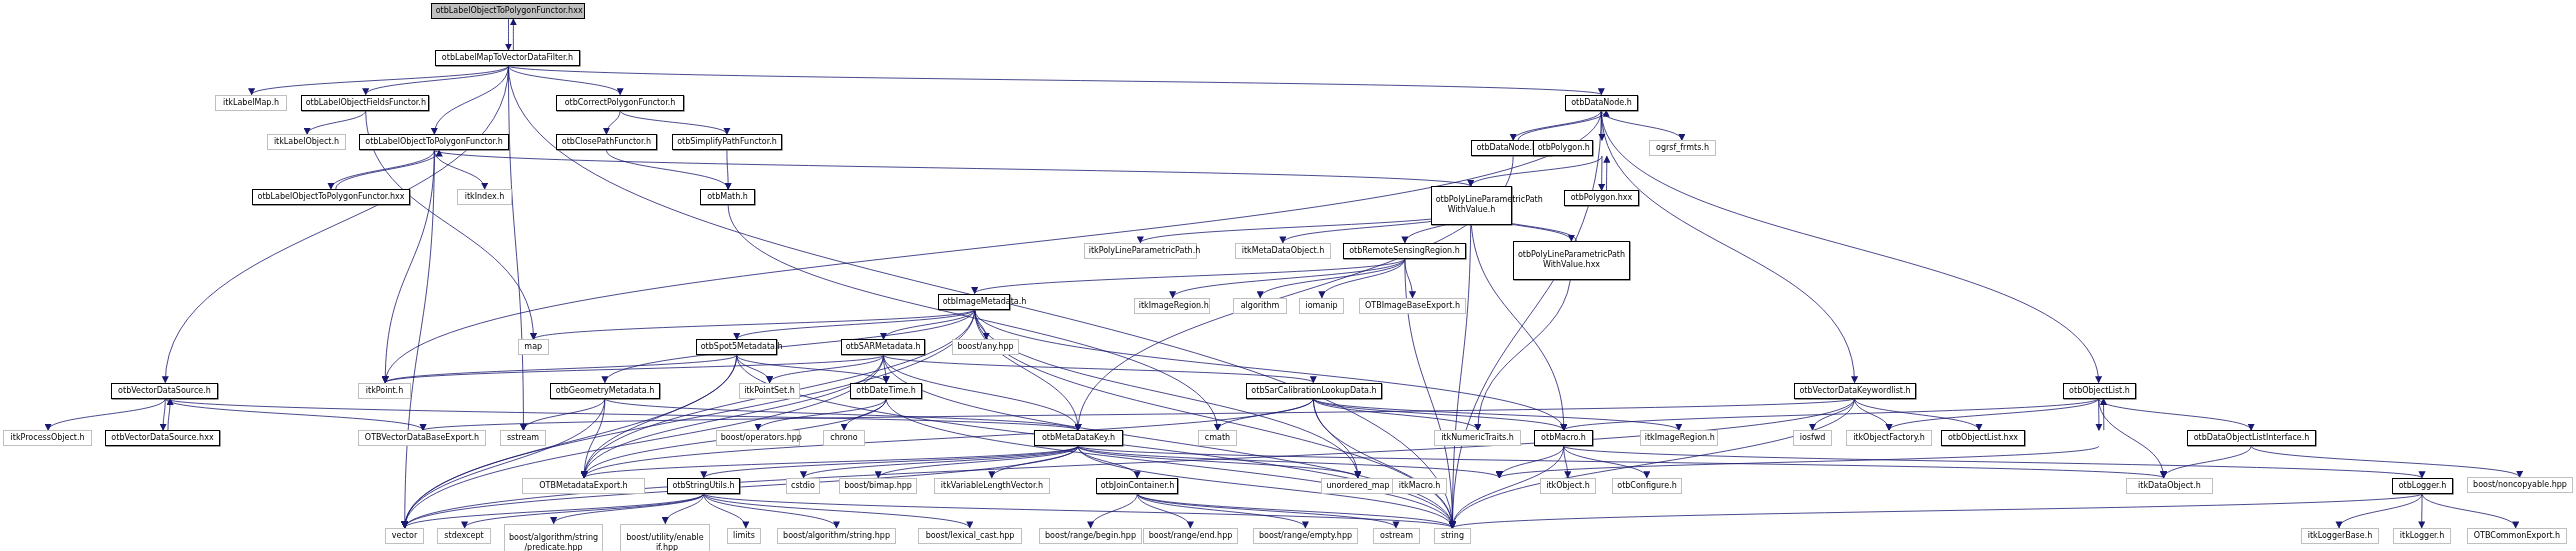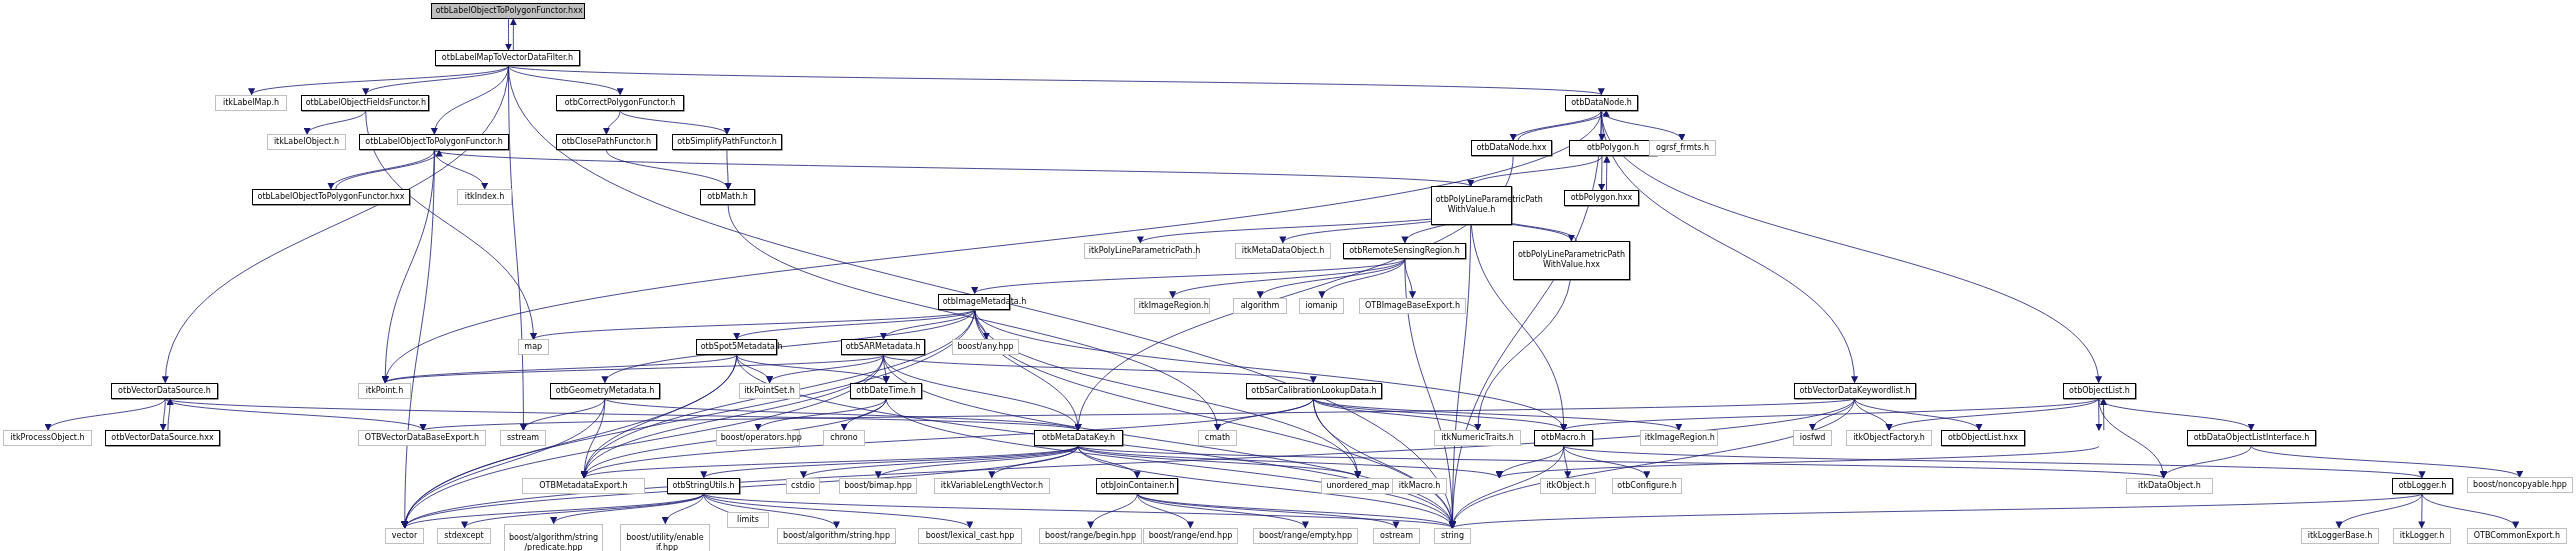--- a/index.html
+++ b/index.html
@@ -178,21 +178,21 @@
   <div class="node ext" id="n-itkLabelMap" style="left:215px;top:95px;width:72px">itkLabelMap.h</div>
   <div class="node doc" id="n-fieldsFunctor" style="left:301px;top:95px;width:128px">otbLabelObjectFieldsFunctor.h</div>
   <div class="node doc" id="n-correctPoly" style="left:556px;top:95px;width:128px">otbCorrectPolygonFunctor.h</div>
   <div class="node doc" id="n-dataNode" style="left:1565px;top:95px;width:73px">otbDataNode.h</div>
 
   <div class="node ext" id="n-itkLabelObject" style="left:267px;top:134px;width:79px">itkLabelObject.h</div>
   <div class="node doc" id="n-toPolyFunctor" style="left:359px;top:134px;width:150px">otbLabelObjectToPolygonFunctor.h</div>
   <div class="node doc" id="n-closePath" style="left:556px;top:134px;width:101px">otbClosePathFunctor.h</div>
   <div class="node doc" id="n-simplifyPath" style="left:672px;top:134px;width:110px">otbSimplifyPathFunctor.h</div>
   <div class="node doc" id="n-dataNodeHxx" style="left:1471px;top:140px;width:81px">otbDataNode.hxx</div>
-  <div class="node doc" id="n-polygon" style="left:1569px;top:140px;width:88px">otbPolygon.h</div>
+  <div class="node doc" id="n-polygon" style="left:1533px;top:140px;width:60px">otbPolygon.h</div>
   <div class="node ext" id="n-ogrsf" style="left:1649px;top:140px;width:67px">ogrsf_frmts.h</div>
 
   <div class="node doc" id="n-toPolyFunctorHxx" style="left:252px;top:189px;width:158px">otbLabelObjectToPolygonFunctor.hxx</div>
   <div class="node ext" id="n-itkIndex" style="left:457px;top:189px;width:55px">itkIndex.h</div>
   <div class="node doc" id="n-otbMath" style="left:700px;top:189px;width:55px">otbMath.h</div>
   <div class="node doc two" id="n-polyLinePath" style="left:1431px;top:186px;width:81px">otbPolyLineParametricPath<br>WithValue.h</div>
   <div class="node doc" id="n-polygonHxx" style="left:1564px;top:190px;width:75px">otbPolygon.hxx</div>
 
   <div class="node ext" id="n-itkPolyLinePath" style="left:1084px;top:243px;width:113px">itkPolyLineParametricPath.h</div>
   <div class="node ext" id="n-itkMetaDataObject" style="left:1235px;top:243px;width:96px">itkMetaDataObject.h</div>
@@ -247,21 +247,21 @@
   <div class="node ext" id="n-itkObject" style="left:1540px;top:478px;width:56px">itkObject.h</div>
   <div class="node ext" id="n-otbConfigure" style="left:1612px;top:478px;width:70px">otbConfigure.h</div>
   <div class="node ext" id="n-itkDataObject" style="left:2126px;top:478px;width:87px">itkDataObject.h</div>
   <div class="node doc" id="n-logger" style="left:2392px;top:478px;width:61px">otbLogger.h</div>
   <div class="node ext" id="n-boostNoncopyable" style="left:2467px;top:477px;width:106px">boost/noncopyable.hpp</div>
 
   <div class="node ext" id="n-vector" style="left:385px;top:528px;width:39px">vector</div>
   <div class="node ext" id="n-stdexcept" style="left:437px;top:528px;width:54px">stdexcept</div>
   <div class="node ext two" id="n-boostAlgoPredicate" style="left:504px;top:524px;width:99px">boost/algorithm/string<br>/predicate.hpp</div>
   <div class="node ext two" id="n-boostEnableIf" style="left:620px;top:524px;width:90px">boost/utility/enable<br>_if.hpp</div>
-  <div class="node ext" id="n-limits" style="left:727px;top:512px;width:42px">limits</div>
+  <div class="node ext" id="n-limits" style="left:727px;top:528px;width:34px">limits</div>
   <div class="node ext" id="n-boostAlgoString" style="left:777px;top:528px;width:119px">boost/algorithm/string.hpp</div>
   <div class="node ext" id="n-boostLexicalCast" style="left:918px;top:528px;width:104px">boost/lexical_cast.hpp</div>
   <div class="node ext" id="n-boostRangeBegin" style="left:1039px;top:528px;width:103px">boost/range/begin.hpp</div>
   <div class="node ext" id="n-boostRangeEnd" style="left:1143px;top:528px;width:95px">boost/range/end.hpp</div>
   <div class="node ext" id="n-boostRangeEmpty" style="left:1253px;top:528px;width:105px">boost/range/empty.hpp</div>
   <div class="node ext" id="n-ostream" style="left:1373px;top:528px;width:47px">ostream</div>
   <div class="node ext" id="n-string" style="left:1434px;top:528px;width:37px">string</div>
   <div class="node ext" id="n-itkLoggerBase" style="left:2301px;top:528px;width:78px">itkLoggerBase.h</div>
   <div class="node ext" id="n-itkLogger" style="left:2393px;top:528px;width:58px">itkLogger.h</div>
   <div class="node ext" id="n-commonExport" style="left:2467px;top:528px;width:100px">OTBCommonExport.h</div>

